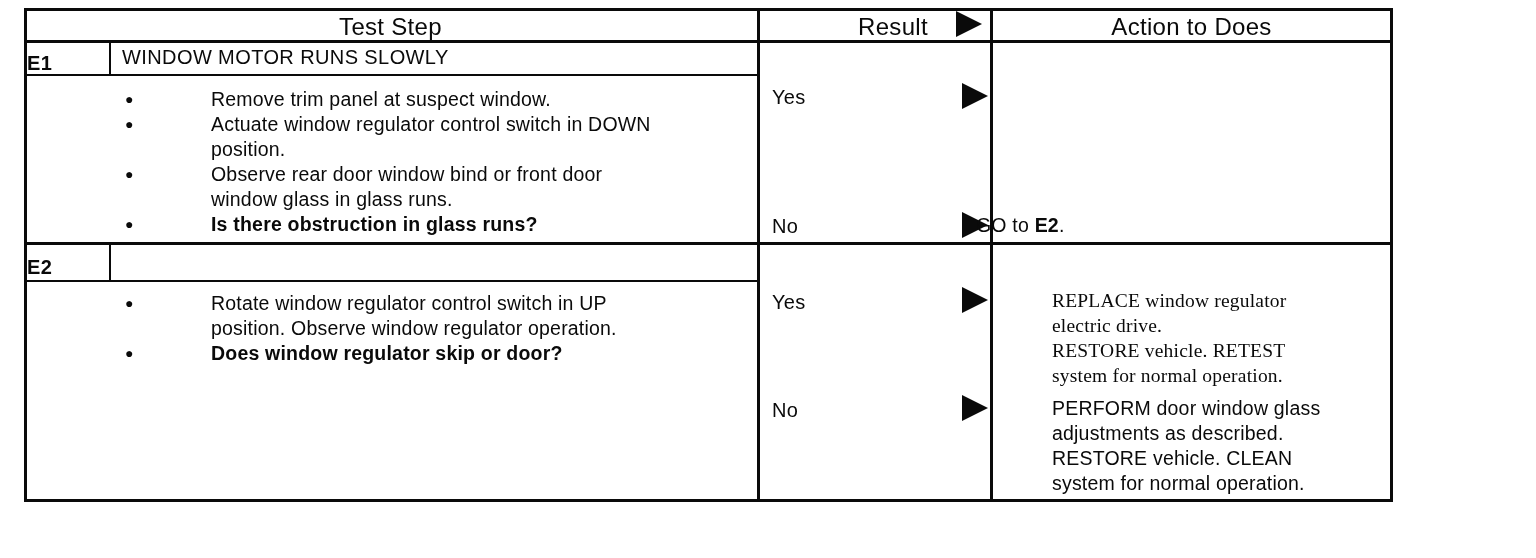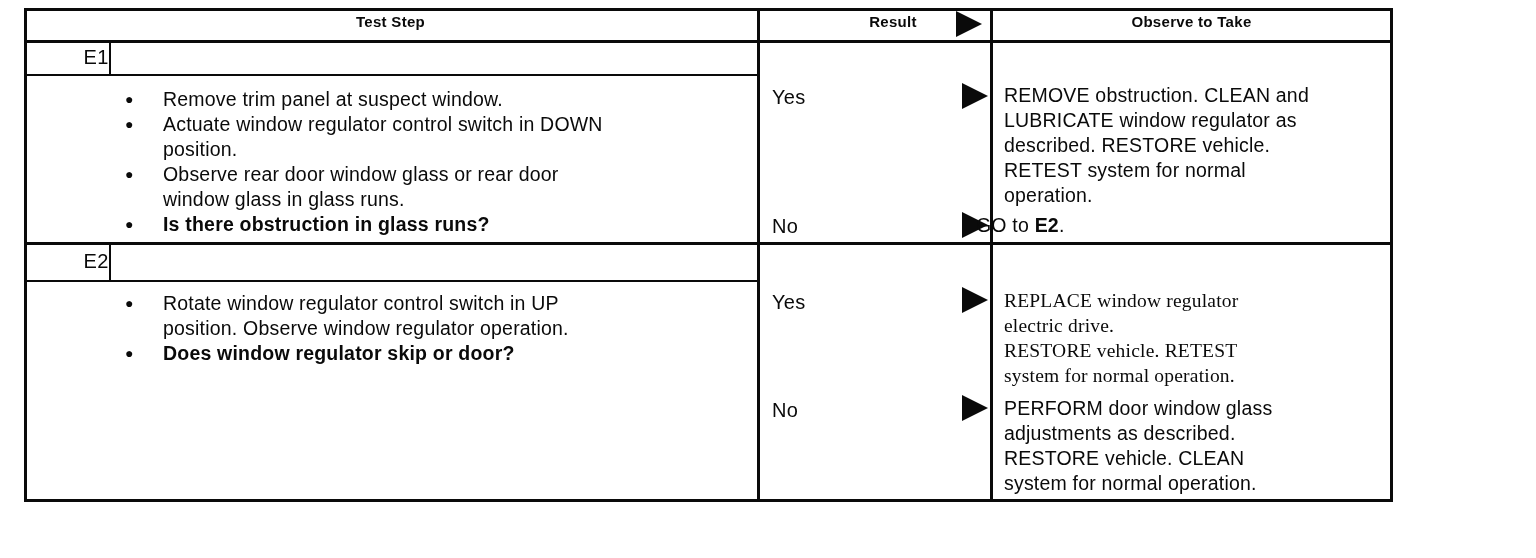--- a/index.html
+++ b/index.html
@@ -14,30 +14,31 @@
   }
   .abs { position: absolute; }
   .rule { position: absolute; background: #0a0a0a; }
   .outer-border {
     position: absolute;
     left: 24px; top: 8px;
     width: 1363px; height: 488px;
     border: 3px solid #0a0a0a;
   }
   .hdr {
-    font-size: 15px;
-    font-weight: 700;
+    font-size: 24px;
+    font-weight: 400;
     letter-spacing: 0.3px;
     text-align: center;
   }
   .cell-id {
     font-size: 20px;
-    font-weight: 400;
+    font-weight: 700;
     letter-spacing: 0.5px;
-    text-align: right;
+    text-align: left;
+    margin-top: 6px;
   }
   .row-title {
     font-size: 20px;
     letter-spacing: 0.4px;
     white-space: nowrap;
   }
   .bullets { position: absolute; display: flex; flex-direction: column; }
   .bullet-item {
     display: flex;
     align-items: flex-start;
@@ -46,21 +47,21 @@
     letter-spacing: 0.2px;
   }
   .bullet-item .dot {
     width: 15px;
     flex: 0 0 15px;
     margin-right: 23px;
     font-size: 14px;
     line-height: 25px;
   }
   .bullet-item.bold { font-weight: 700; }
-  .multiline { white-space: pre-line; }
+  .multiline { white-space: pre-line; margin-left: 48px; }
   .result-label {
     font-size: 20px;
     letter-spacing: 0.3px;
   }
   .action-text {
     font-size: 19.5px;
     line-height: 25px;
     letter-spacing: 0.2px;
     width: 392px;
   }
@@ -84,52 +85,48 @@
   <div class="rule" style="left:24px; top:40px; width:1366px; height:3px;"></div>
   <div class="rule" style="left:24px; top:74px; width:736px; height:2px;"></div>
   <div class="rule" style="left:109px; top:43px; width:2px; height:31px;"></div>
   <div class="rule" style="left:24px; top:242px; width:1366px; height:3px;"></div>
   <div class="rule" style="left:24px; top:280px; width:736px; height:2px;"></div>
   <div class="rule" style="left:109px; top:245px; width:2px; height:35px;"></div>
 
   <div class="abs hdr" style="left:24px; top:13px; width:733px;">Test Step</div>
   <div class="abs hdr" style="left:808px; top:13px; width:170px;">Result</div>
   <div class="arrow" style="left:956px; top:11px;"></div>
-  <div class="abs hdr" style="left:993px; top:13px; width:397px;">Observe to Take</div>
+  <div class="abs hdr" style="left:993px; top:13px; width:397px;">Action to Does</div>
 
   <div class="abs cell-id" style="left:27px; top:46px; width:82px;">E1</div>
+  <div class="abs row-title" style="left:122px; top:46px;">WINDOW MOTOR RUNS SLOWLY</div>
 
   <div class="bullets" style="left:125px; top:87px; width:620px;">
     <div class="bullet-item">
       <span class="dot">●</span>
       <span class="multiline">Remove trim panel at suspect window.</span>
     </div>
     <div class="bullet-item">
       <span class="dot">●</span>
       <span class="multiline">Actuate window regulator control switch in DOWN
 position.</span>
     </div>
     <div class="bullet-item">
       <span class="dot">●</span>
-      <span class="multiline">Observe rear door window glass or rear door
+      <span class="multiline">Observe rear door window bind or front door
 window glass in glass runs.</span>
     </div>
     <div class="bullet-item bold">
       <span class="dot">●</span>
       <span class="multiline">Is there obstruction in glass runs?</span>
     </div>
   </div>
 
   <div class="abs result-label" style="left:772px; top:86px;">Yes</div>
   <div class="arrow" style="left:962px; top:83px;"></div>
-  <div class="abs action-text multiline" style="left:1004px; top:83px;">REMOVE obstruction. CLEAN and
-LUBRICATE window regulator as
-described. RESTORE vehicle.
-RETEST system for normal
-operation.</div>
 
   <div class="abs result-label" style="left:772px; top:215px;">No</div>
   <div class="arrow" style="left:962px; top:212px;"></div>
   <div class="abs action-text" style="left:976px; top:213px;"><span>GO to </span><span class="ref-bold">E2</span><span>.</span></div>
 
   <div class="abs cell-id" style="left:27px; top:250px; width:82px;">E2</div>
 
   <div class="bullets" style="left:125px; top:291px; width:620px;">
     <div class="bullet-item">
       <span class="dot">●</span>

